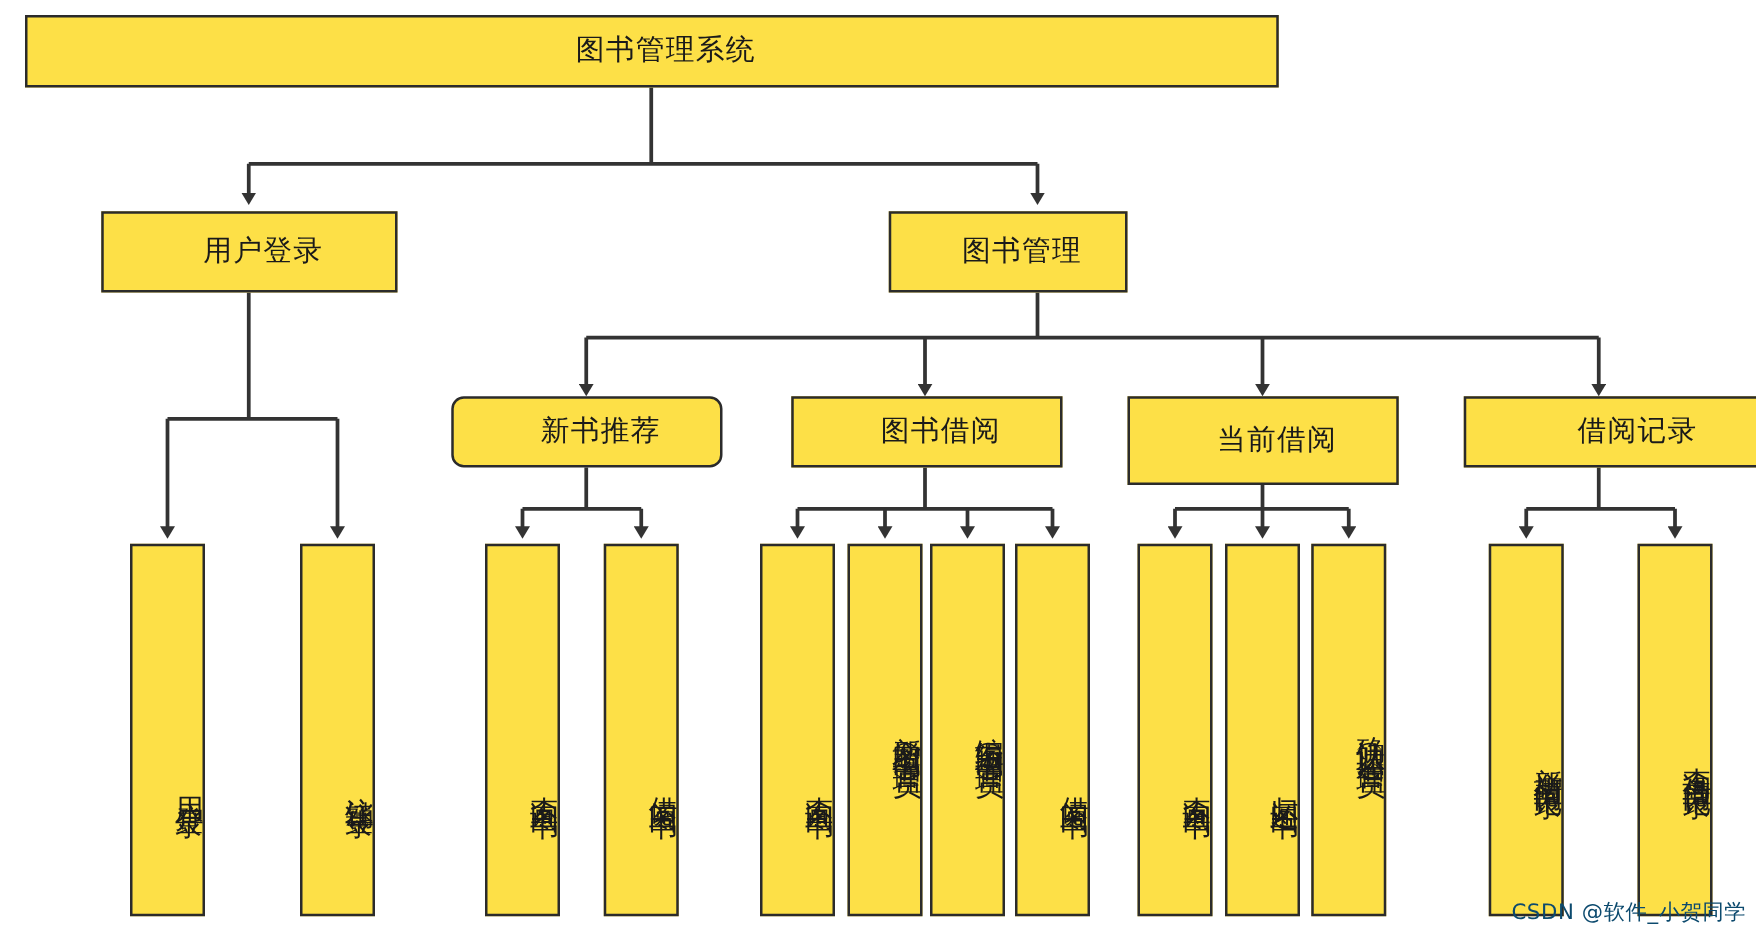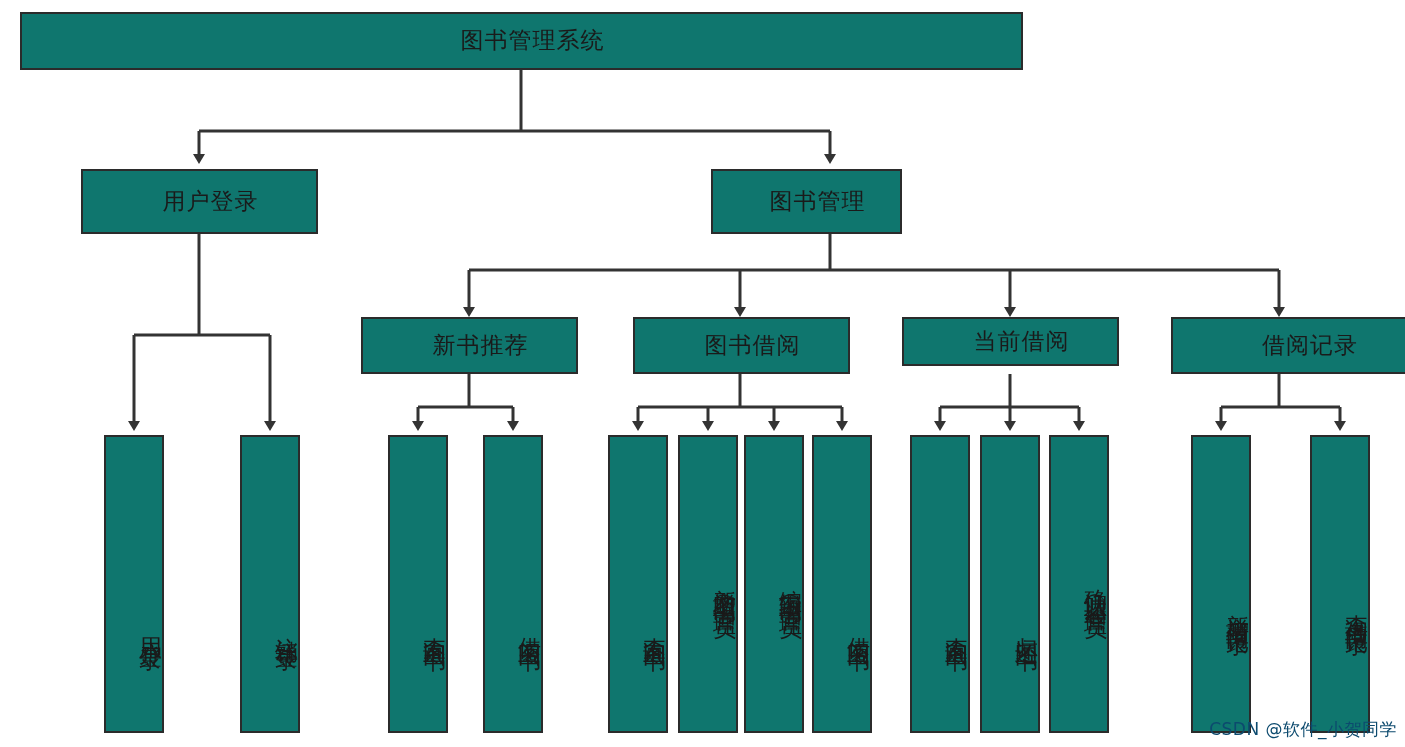--- a/index.html
+++ b/index.html
@@ -17,21 +17,21 @@
     width: 1405px; height: 747px;
     background: #ffffff;
   }
   #edges {
     position: absolute; left: 0; top: 0;
     width: 1405px; height: 747px;
     pointer-events: none;
   }
   .node {
     position: absolute;
-    background: #0f766e;
+    background: #fde047;
     border: 2px solid #2b2b2b;
     display: flex;
     align-items: center;
     justify-content: center;
     color: #1a1a1a;
     padding-left: 22px;
   }
   .node.horiz {
     font-size: 23px;
     letter-spacing: 1px;
@@ -116,27 +116,27 @@
     <span class="lbl">图书管理系统</span>
   </div>
 
   <div class="node horiz" style="left:81px; top:169px; width:237px; height:65px;">
     <span class="lbl">用户登录</span>
   </div>
   <div class="node horiz" style="left:711px; top:169px; width:191px; height:65px;">
     <span class="lbl">图书管理</span>
   </div>
 
-  <div class="node horiz" style="left:361px; top:317px; width:217px; height:57px;">
+  <div class="node horiz" style="left:361px; top:317px; width:217px; height:57px;border-radius:10px;">
     <span class="lbl">新书推荐</span>
   </div>
   <div class="node horiz" style="left:633px; top:317px; width:217px; height:57px;">
     <span class="lbl">图书借阅</span>
   </div>
-  <div class="node horiz" style="left:902px; top:317px; width:217px; height:49px;">
+  <div class="node horiz" style="left:902px; top:317px; width:217px; height:71px;">
     <span class="lbl">当前借阅</span>
   </div>
   <div class="node horiz" style="left:1171px; top:317px; width:256px; height:57px;">
     <span class="lbl">借阅记录</span>
   </div>
 
   <div class="node vert" style="left:104px; top:435px; width:60px; height:298px; padding-top:85px;">
     <span class="lbl">用户登录</span>
   </div>
   <div class="node vert" style="left:240px; top:435px; width:60px; height:298px; padding-top:85px;">

